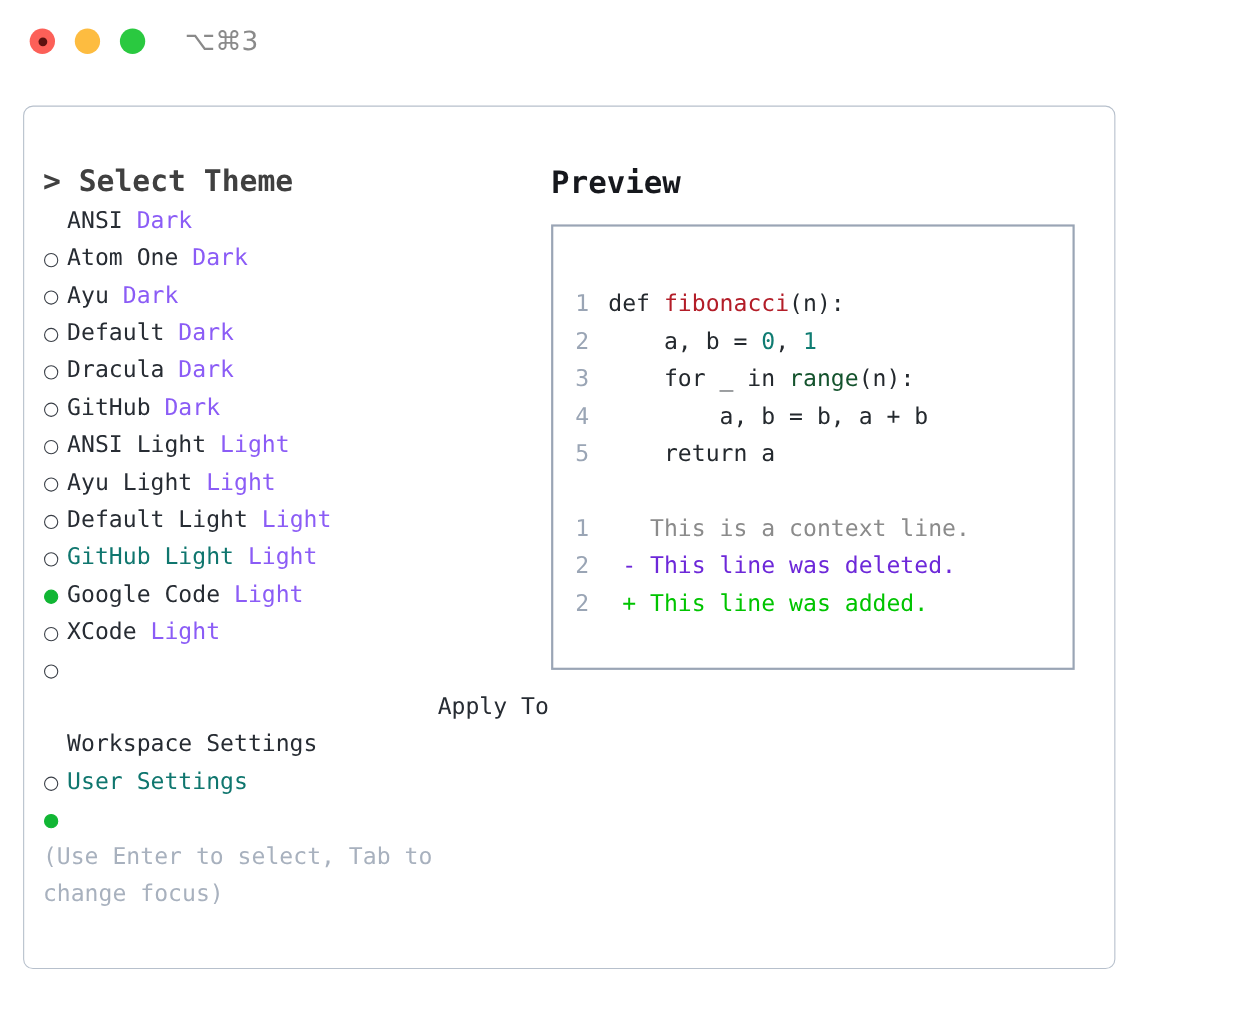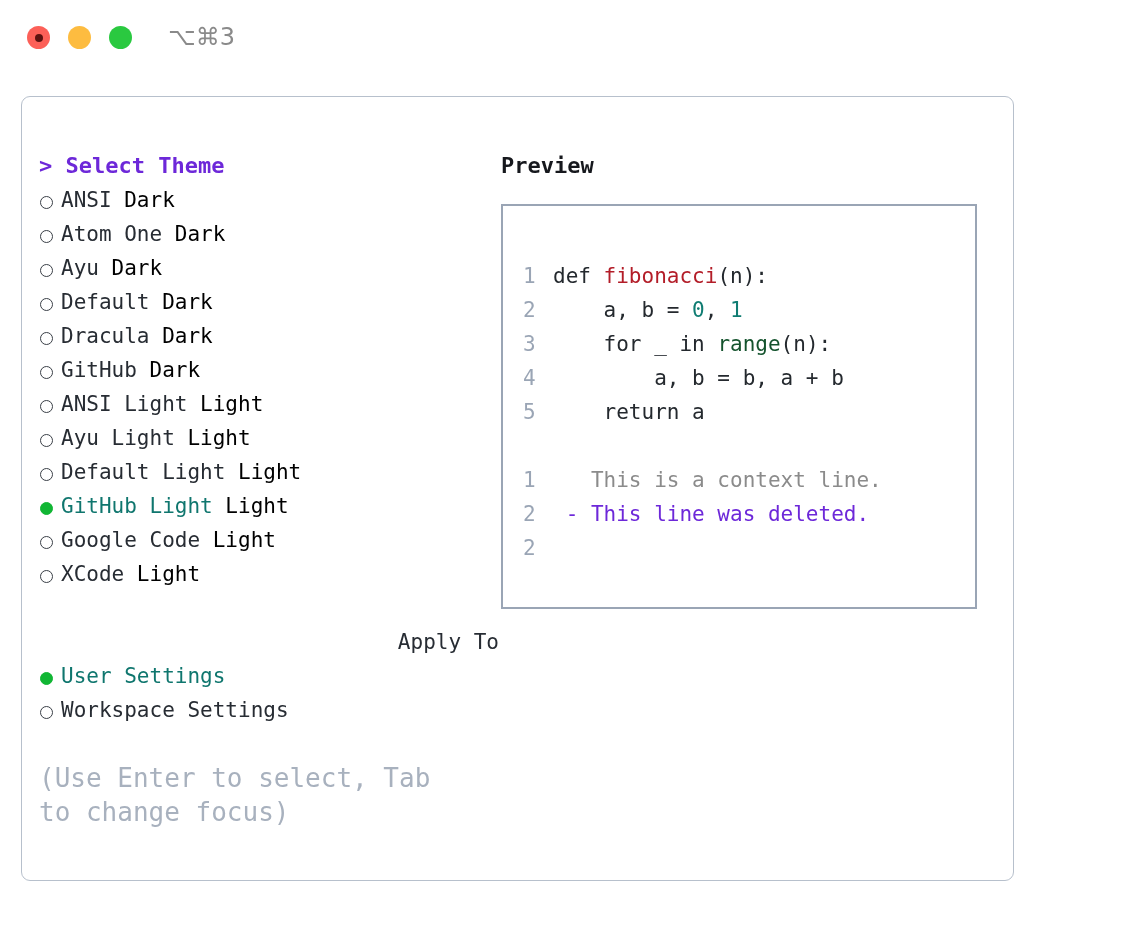--- a/index.html
+++ b/index.html
@@ -86,29 +86,29 @@
   }
 
   
   .left-col {
     position: absolute;
     left: 17px;
     top: 52px;
     width: 460px;
   }
   .section-header {
-    font-size: 22px;
+    font-size: 27px;
     font-weight: bold;
-    color: #6d28d9;
+    color: #404040;
     line-height: 34px;
     white-space: pre;
   }
   .opt-row {
     display: flex;
-    align-items: flex-start;
+    align-items: flex-end;
     line-height: 34px;
     white-space: pre;
     font-size: 21px;
   }
   .bullet {
     display: inline-block;
     width: 22px;
     flex: 0 0 22px;
     font-size: 21px;
     line-height: 34px;
@@ -128,54 +128,54 @@
     border: 1px solid #11b634;
   }
   .bullet.off .dot {
     background: #ffffff;
     border: 1.6px solid #3a3f47;
   }
 
   .opt-label { color: #272c33; }
   .opt-label.sel { color: #0f766e; }
   .opt-cat {
-    color: #000000;
+    color: #8b5cf6;
     margin-left: 0px;
   }
 
   .spacer-sm { height: 34px; }
 
   .apply-header {
     font-size: 21px;
     color: #272c33;
     line-height: 34px;
     padding-left: 22px;
     white-space: pre;
     text-align: right;
   }
 
   .hint {
     margin-top: 34px;
-    font-size: 26px;
+    font-size: 21px;
     color: #a8b1be;
     line-height: 34px;
     width: 410px;
     white-space: normal;
     word-spacing: 0px;
   }
 
   
   .right-col {
     position: absolute;
     left: 479px;
     top: 52px;
     width: 500px;
   }
   .preview-title {
-    font-size: 22px;
+    font-size: 28px;
     font-weight: bold;
     color: #16181d;
     line-height: 34px;
     margin-bottom: 21px;
     white-space: pre;
   }
   .preview-box {
     width: 476px;
     height: 405px;
     border: 2px solid #9aa5b5;
@@ -246,39 +246,39 @@
             <div class="opt-row"><span class="bullet on"><span class="dot"></span></span><span class="opt-label sel">GitHub Light</span><span class="opt-cat"> Light</span></div>
             <div class="opt-row"><span class="bullet off"><span class="dot"></span></span><span class="opt-label">Google Code</span><span class="opt-cat"> Light</span></div>
             <div class="opt-row"><span class="bullet off"><span class="dot"></span></span><span class="opt-label">XCode</span><span class="opt-cat"> Light</span></div>
           </div>
 
         <div class="spacer-sm"></div>
 
         <div class="apply-header">Apply To</div>
 
         <div id="apply-list">
+            <div class="opt-row"><span class="bullet off"><span class="dot"></span></span><span class="opt-label">Workspace Settings</span></div>
             <div class="opt-row"><span class="bullet on"><span class="dot"></span></span><span class="opt-label sel">User Settings</span></div>
-            <div class="opt-row"><span class="bullet off"><span class="dot"></span></span><span class="opt-label">Workspace Settings</span></div>
           </div>
 
         <div class="hint">(Use Enter to select, Tab to change focus)</div>
       </div>
 
       <div class="right-col">
         <div class="preview-title">Preview</div>
         <div class="preview-box">
           <div class="code" id="code-block">
               <div class="code-line"><span class="ln">1</span><span class="code-text"><span class="tok-plain">def </span><span class="tok-fn">fibonacci</span><span class="tok-plain">(n):</span></span></div>
               <div class="code-line"><span class="ln">2</span><span class="code-text"><span class="tok-plain">    a, b = </span><span class="tok-num">0</span><span class="tok-plain">, </span><span class="tok-num">1</span></span></div>
               <div class="code-line"><span class="ln">3</span><span class="code-text"><span class="tok-plain">    for _ in </span><span class="tok-call">range</span><span class="tok-plain">(n):</span></span></div>
               <div class="code-line"><span class="ln">4</span><span class="code-text"><span class="tok-plain">        a, b = b, a + b</span></span></div>
               <div class="code-line"><span class="ln">5</span><span class="code-text"><span class="tok-plain">    return a</span></span></div>
               <div class="blank-line"></div>
               <div class="code-line"><span class="ln">1</span><span class="diff-ctx">   This is a context line.</span></div>
               <div class="code-line"><span class="ln">2</span><span class="diff-del"> - This line was deleted.</span></div>
-              <div class="code-line"><span class="ln">2</span></div>
+              <div class="code-line"><span class="ln">2</span><span class="diff-add"> + This line was added.</span></div>
             </div>
         </div>
       </div>
 
     </div>
   </div>
 </div>
 
 </body></html>

